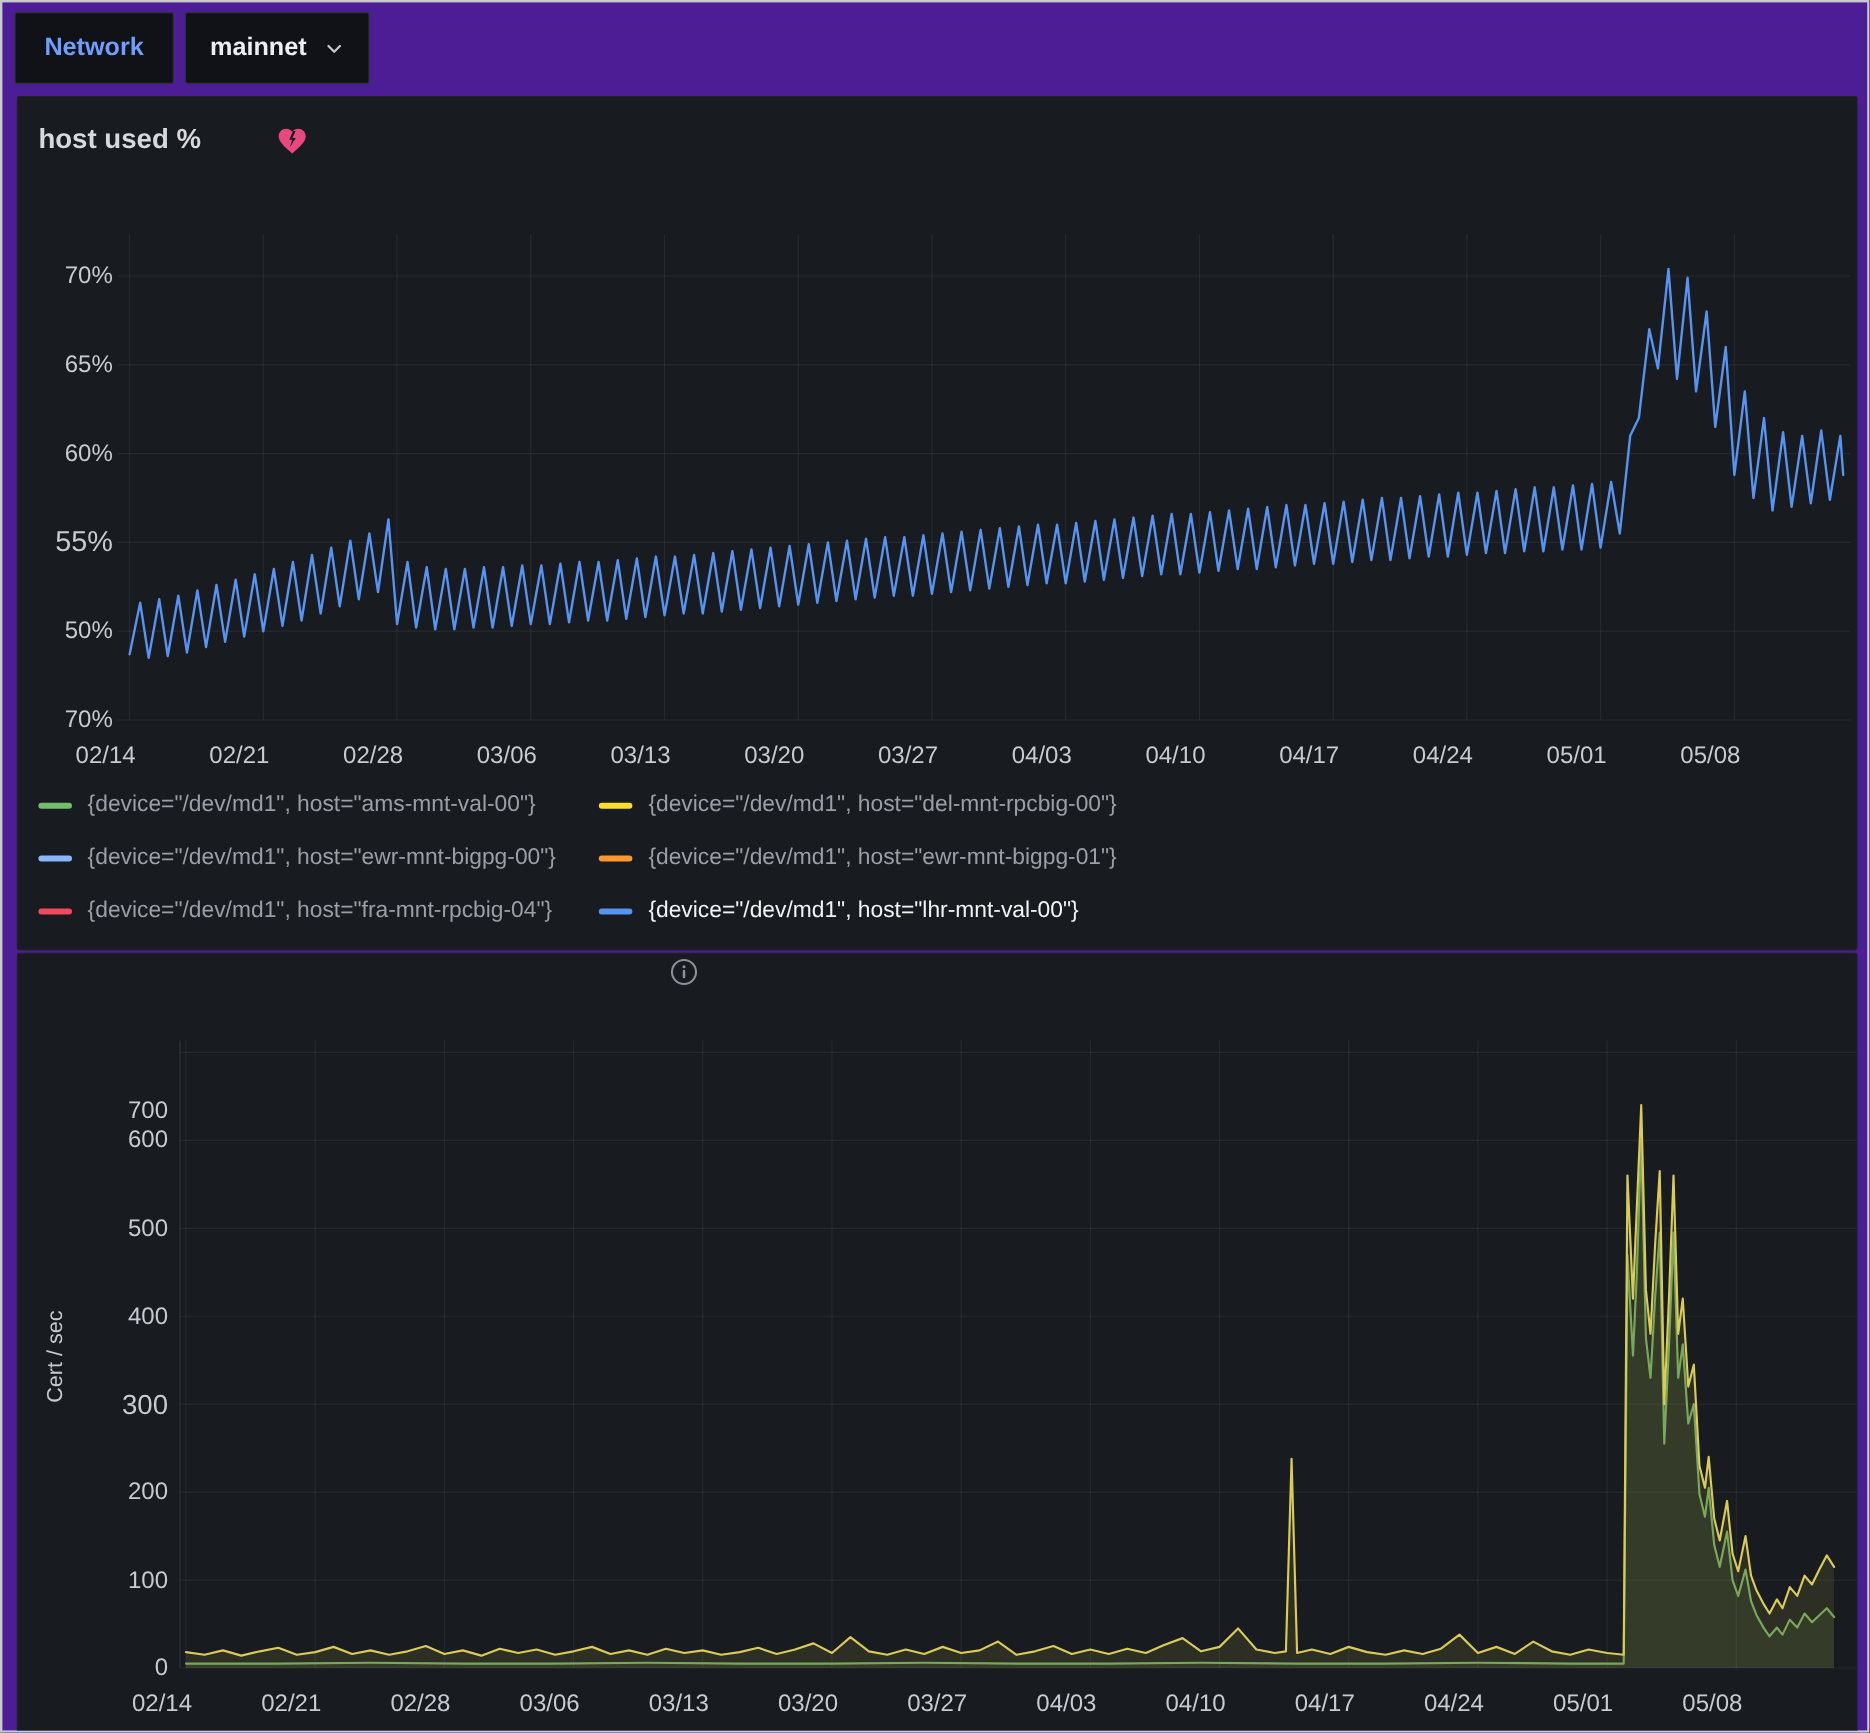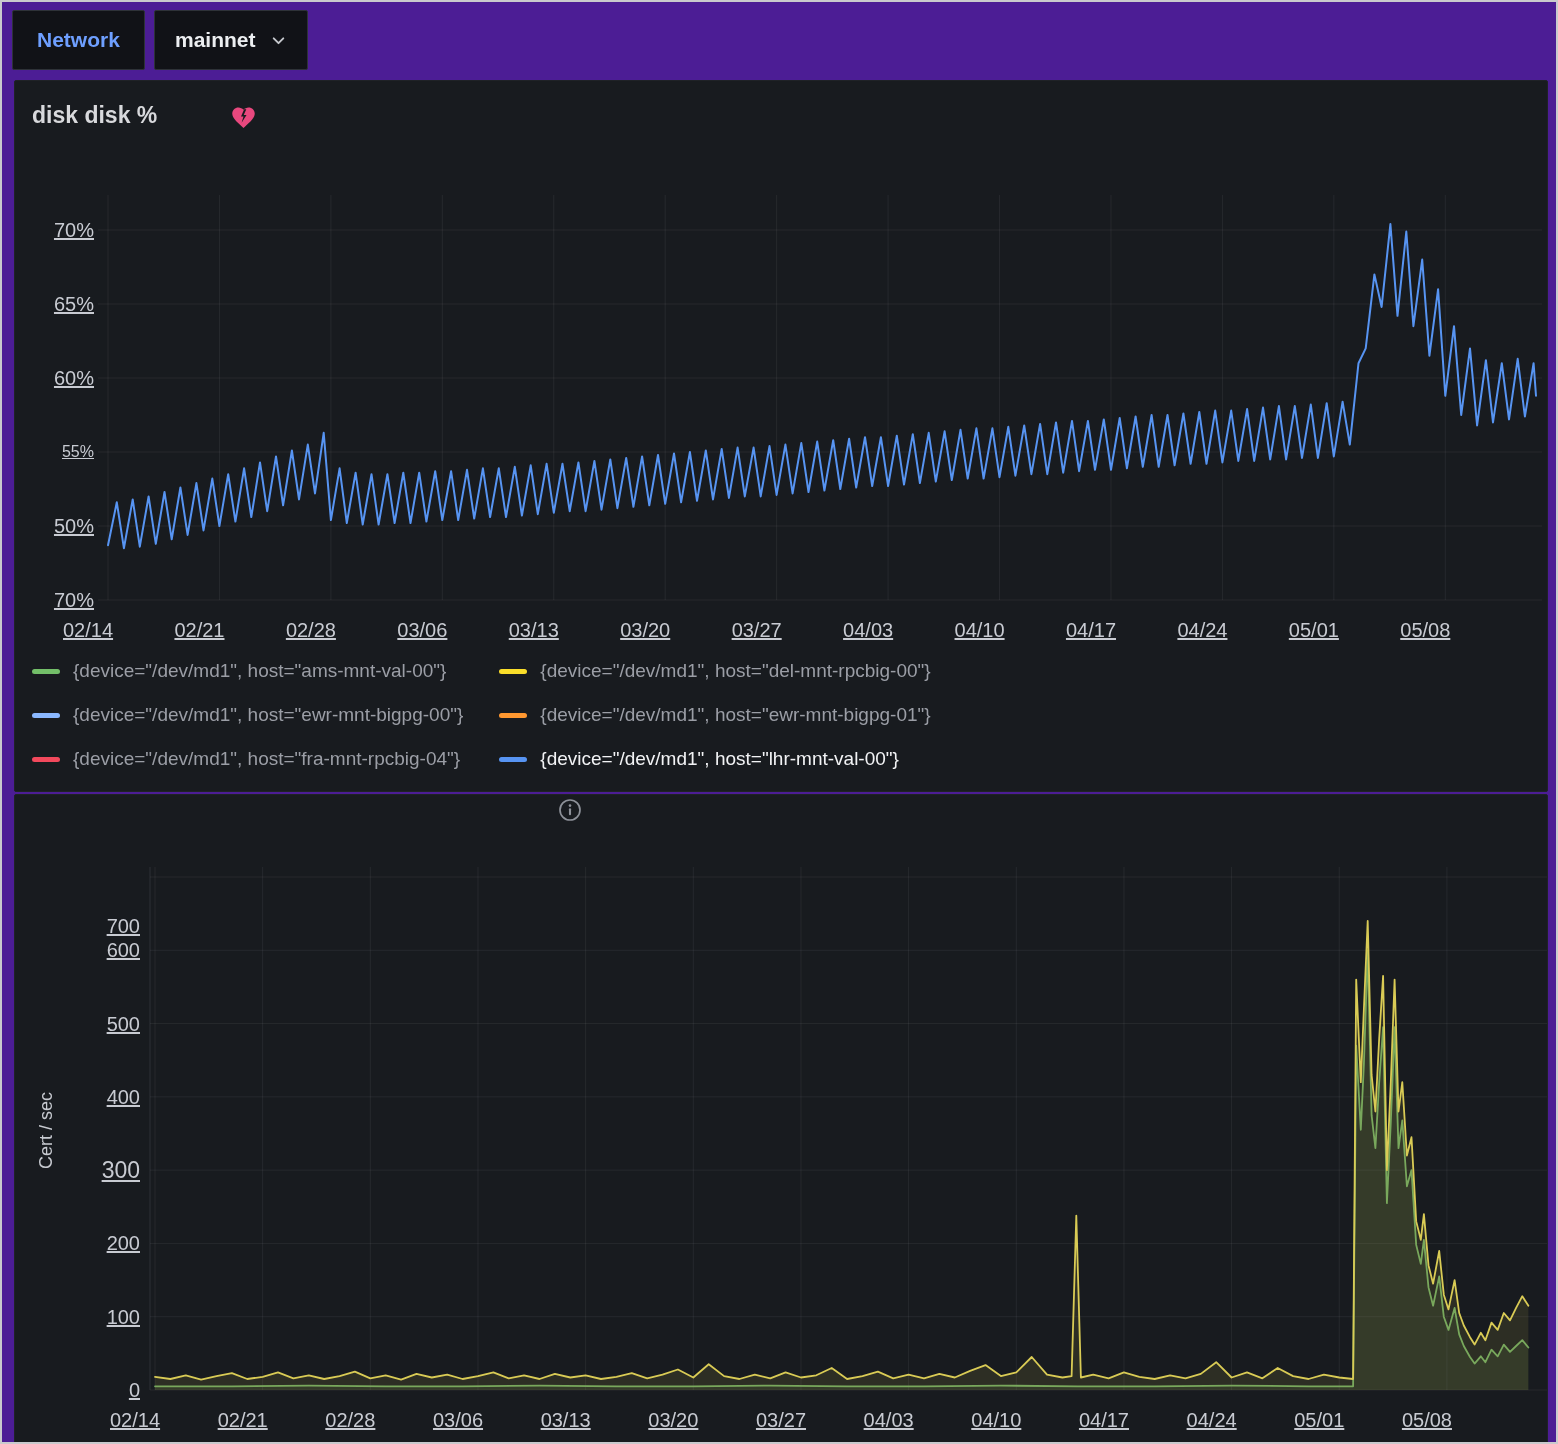--- a/index.html
+++ b/index.html
@@ -18,21 +18,21 @@
   #p1-title{position:absolute;left:30px;top:100px;font-size:23px;font-weight:700;color:#d8d9dc;cursor:pointer;}
   #p1-heart{position:absolute;left:228px;top:102px;}
   #p2-title{position:absolute;left:30px;top:794px;font-size:22px;font-weight:700;color:#b4b7bd;cursor:pointer;}
   #p2-info{position:absolute;left:556px;top:796px;}
   #p2-ylabel{position:absolute;left:-106px;top:1118px;width:300px;text-align:center;
              transform:rotate(-90deg);font-size:18px;color:#c7cad0;}
 
   #chart-layer{position:absolute;left:0;top:0;pointer-events:none;}
   .plot-hotspot{position:absolute;}
 
-  .tick{position:absolute;font-size:20px;color:#c8cbd2;line-height:24px;text-decoration:underline;}
+  .tick{position:absolute;font-size:20px;color:#c8cbd2;line-height:24px;}
   .tick.right{text-align:right;}
   .tick.center{text-align:left;}
 
   #legend{position:absolute;left:30px;top:658px;display:grid;
           grid-template-columns:max-content max-content;column-gap:36px;row-gap:22px;}
   .legend-item{display:flex;align-items:center;gap:13px;font-size:19px;color:#9b9ea6;cursor:pointer;}
   .legend-item .swatch{width:28px;height:5px;border-radius:3px;background:#888;}
   .legend-item.hl{color:#f2f3f5;}
 </style>
 </head>
@@ -97,21 +97,21 @@
       <line x1="1229.6000000000001" y1="865" x2="1229.6000000000001" y2="1388" stroke="rgba(204,204,220,0.08)" stroke-width="1"></line>
       <line x1="1337.26" y1="865" x2="1337.26" y2="1388" stroke="rgba(204,204,220,0.08)" stroke-width="1"></line>
       <line x1="1444.92" y1="865" x2="1444.92" y2="1388" stroke="rgba(204,204,220,0.08)" stroke-width="1"></line>
       <line x1="148" y1="865" x2="148" y2="1388" stroke="rgba(204,204,220,0.12)" stroke-width="1"></line>
       <path d="M153.0,1388 L153.0,1384.3 L229.9,1384.3 L306.8,1383.6 L383.7,1384.3 L460.6,1384.3 L537.5,1383.6 L614.4,1384.3 L691.3,1384.3 L768.2,1383.6 L845.1,1384.3 L922.0,1384.3 L998.9,1383.6 L1075.8,1384.3 L1152.7,1384.3 L1229.6,1383.6 L1306.5,1384.3 L1351.1,1384.3 L1354.2,1043.6 L1358.8,1127.8 L1361.9,1061.9 L1365.7,948.3 L1369.6,1113.2 L1373.4,1146.2 L1377.2,1080.2 L1381.1,1025.2 L1384.9,1201.1 L1388.8,1120.5 L1392.6,1025.2 L1396.5,1146.2 L1400.3,1118.3 L1404.9,1184.3 L1409.5,1168.1 L1414.2,1242.9 L1418.8,1261.9 L1421.9,1237.8 L1426.5,1285.4 L1431.1,1303.7 L1437.2,1274.4 L1441.8,1314.7 L1446.5,1327.9 L1452.6,1305.9 L1457.2,1332.3 L1461.8,1344.0 L1468.0,1355.0 L1472.6,1361.6 L1478.8,1354.3 L1483.4,1360.2 L1489.5,1347.7 L1495.7,1354.3 L1501.8,1342.6 L1508.0,1349.9 L1514.1,1344.0 L1520.3,1338.2 L1526.4,1345.5 L1526.4,1388 Z" fill="#6da55e" fill-opacity="0.11" stroke="none"></path>
       <polyline points="153.0,1384.3 229.9,1384.3 306.8,1383.6 383.7,1384.3 460.6,1384.3 537.5,1383.6 614.4,1384.3 691.3,1384.3 768.2,1383.6 845.1,1384.3 922.0,1384.3 998.9,1383.6 1075.8,1384.3 1152.7,1384.3 1229.6,1383.6 1306.5,1384.3 1351.1,1384.3 1354.2,1043.6 1358.8,1127.8 1361.9,1061.9 1365.7,948.3 1369.6,1113.2 1373.4,1146.2 1377.2,1080.2 1381.1,1025.2 1384.9,1201.1 1388.8,1120.5 1392.6,1025.2 1396.5,1146.2 1400.3,1118.3 1404.9,1184.3 1409.5,1168.1 1414.2,1242.9 1418.8,1261.9 1421.9,1237.8 1426.5,1285.4 1431.1,1303.7 1437.2,1274.4 1441.8,1314.7 1446.5,1327.9 1452.6,1305.9 1457.2,1332.3 1461.8,1344.0 1468.0,1355.0 1472.6,1361.6 1478.8,1354.3 1483.4,1360.2 1489.5,1347.7 1495.7,1354.3 1501.8,1342.6 1508.0,1349.9 1514.1,1344.0 1520.3,1338.2 1526.4,1345.5 " fill="none" stroke="#6da55e" stroke-width="1.8" stroke-linejoin="round" stroke-linecap="round"></polyline>
       <path d="M153.0,1388 L153.0,1374.8 L168.4,1377.0 L183.8,1373.3 L199.1,1377.7 L214.5,1374.1 L229.9,1371.1 L245.3,1377.0 L260.7,1374.8 L276.0,1370.4 L291.4,1376.3 L306.8,1373.3 L322.2,1377.0 L337.6,1374.1 L352.9,1369.7 L368.3,1376.3 L383.7,1373.3 L399.1,1377.7 L414.5,1371.9 L429.8,1375.5 L445.2,1372.6 L460.6,1377.0 L476.0,1374.1 L491.4,1370.4 L506.7,1376.3 L522.1,1373.3 L537.5,1377.0 L552.9,1371.9 L568.3,1375.5 L583.6,1373.3 L599.0,1377.0 L614.4,1374.8 L629.8,1371.1 L645.2,1376.3 L660.5,1372.6 L675.9,1367.5 L691.3,1375.5 L706.7,1362.3 L722.1,1374.1 L737.4,1377.0 L752.8,1372.6 L768.2,1376.3 L783.6,1370.4 L799.0,1375.5 L814.3,1373.3 L829.7,1366.0 L845.1,1377.0 L860.5,1374.1 L875.9,1369.7 L891.2,1376.3 L906.6,1372.6 L922.0,1376.3 L937.4,1371.9 L952.8,1375.5 L968.1,1368.9 L983.5,1363.1 L998.9,1374.1 L1014.3,1370.4 L1029.7,1355.0 L1045.0,1372.6 L1060.4,1375.5 L1069.6,1374.1 L1074.3,1213.6 L1078.9,1375.5 L1091.2,1372.6 L1106.6,1376.3 L1121.9,1370.4 L1137.3,1374.8 L1152.7,1377.0 L1168.1,1373.3 L1183.5,1376.3 L1198.8,1371.9 L1214.2,1360.2 L1229.6,1375.5 L1245.0,1370.4 L1260.4,1376.3 L1275.7,1366.0 L1291.1,1374.1 L1306.5,1377.0 L1321.9,1372.6 L1337.3,1375.5 L1351.1,1377.0 L1354.2,977.6 L1358.8,1080.2 L1361.9,1006.9 L1365.7,919.0 L1369.6,1072.9 L1373.4,1109.5 L1377.2,1036.2 L1381.1,973.9 L1384.9,1168.1 L1388.8,1080.2 L1392.6,977.6 L1396.5,1109.5 L1400.3,1080.2 L1404.9,1153.5 L1409.5,1135.2 L1414.2,1219.4 L1418.8,1237.8 L1421.9,1212.1 L1426.5,1263.4 L1431.1,1281.7 L1437.2,1248.8 L1441.8,1292.7 L1446.5,1307.4 L1452.6,1278.1 L1457.2,1311.0 L1461.8,1323.5 L1468.0,1335.2 L1472.6,1342.6 L1478.8,1330.8 L1483.4,1338.2 L1489.5,1320.6 L1495.7,1327.9 L1501.8,1311.0 L1508.0,1318.4 L1514.1,1305.9 L1520.3,1294.2 L1526.4,1303.7 L1526.4,1388 Z" fill="#d9cb55" fill-opacity="0.11" stroke="none"></path>
       <polyline points="153.0,1374.8 168.4,1377.0 183.8,1373.3 199.1,1377.7 214.5,1374.1 229.9,1371.1 245.3,1377.0 260.7,1374.8 276.0,1370.4 291.4,1376.3 306.8,1373.3 322.2,1377.0 337.6,1374.1 352.9,1369.7 368.3,1376.3 383.7,1373.3 399.1,1377.7 414.5,1371.9 429.8,1375.5 445.2,1372.6 460.6,1377.0 476.0,1374.1 491.4,1370.4 506.7,1376.3 522.1,1373.3 537.5,1377.0 552.9,1371.9 568.3,1375.5 583.6,1373.3 599.0,1377.0 614.4,1374.8 629.8,1371.1 645.2,1376.3 660.5,1372.6 675.9,1367.5 691.3,1375.5 706.7,1362.3 722.1,1374.1 737.4,1377.0 752.8,1372.6 768.2,1376.3 783.6,1370.4 799.0,1375.5 814.3,1373.3 829.7,1366.0 845.1,1377.0 860.5,1374.1 875.9,1369.7 891.2,1376.3 906.6,1372.6 922.0,1376.3 937.4,1371.9 952.8,1375.5 968.1,1368.9 983.5,1363.1 998.9,1374.1 1014.3,1370.4 1029.7,1355.0 1045.0,1372.6 1060.4,1375.5 1069.6,1374.1 1074.3,1213.6 1078.9,1375.5 1091.2,1372.6 1106.6,1376.3 1121.9,1370.4 1137.3,1374.8 1152.7,1377.0 1168.1,1373.3 1183.5,1376.3 1198.8,1371.9 1214.2,1360.2 1229.6,1375.5 1245.0,1370.4 1260.4,1376.3 1275.7,1366.0 1291.1,1374.1 1306.5,1377.0 1321.9,1372.6 1337.3,1375.5 1351.1,1377.0 1354.2,977.6 1358.8,1080.2 1361.9,1006.9 1365.7,919.0 1369.6,1072.9 1373.4,1109.5 1377.2,1036.2 1381.1,973.9 1384.9,1168.1 1388.8,1080.2 1392.6,977.6 1396.5,1109.5 1400.3,1080.2 1404.9,1153.5 1409.5,1135.2 1414.2,1219.4 1418.8,1237.8 1421.9,1212.1 1426.5,1263.4 1431.1,1281.7 1437.2,1248.8 1441.8,1292.7 1446.5,1307.4 1452.6,1278.1 1457.2,1311.0 1461.8,1323.5 1468.0,1335.2 1472.6,1342.6 1478.8,1330.8 1483.4,1338.2 1489.5,1320.6 1495.7,1327.9 1501.8,1311.0 1508.0,1318.4 1514.1,1305.9 1520.3,1294.2 1526.4,1303.7 " fill="none" stroke="#d9cb55" stroke-width="1.8" stroke-linejoin="round" stroke-linecap="round"></polyline>
     </svg>
 
-  <div id="p1-title">disk disk %</div>
+  <div id="p1-title">host used %</div>
   <span id="p1-heart">
     <svg width="27" height="27" viewBox="0 0 24 24">
       <path fill="#e8487e" d="M12 21.35l-1.45-1.32C5.4 15.36 2 12.28 2 8.5 2 5.42 4.42 3 7.5 3c1.74 0 3.41.81 4.5 2.09C13.09 3.81 14.76 3 16.5 3 19.58 3 22 5.42 22 8.5c0 3.78-3.4 6.86-8.55 11.54L12 21.35z"></path>
       <polygon fill="#181b1f" points="12.6,4.6 9.8,11 12,11 10.3,16.6 14.7,9.7 12.2,9.7 14.5,4.6"></polygon>
     </svg>
   </span>
 
   <div id="legend">
     <div class="legend-item">
       <span class="swatch" style="background: rgb(115, 191, 105);"></span>
@@ -147,21 +147,21 @@
     </svg>
   </span>
   <div id="p2-ylabel">Cert / sec</div>
 
   <div class="plot-hotspot" style="left:96px;top:193px;width:1444px;height:420px;"></div>
   <div class="plot-hotspot" style="left:148px;top:865px;width:1397px;height:523px;"></div>
 
   <div id="labels-layer">
       <div class="tick right" style="left: 22px; top: 586px; width: 70px; font-size: 20px;">70%</div>
       <div class="tick right" style="left: 22px; top: 512px; width: 70px; font-size: 20px;">50%</div>
-      <div class="tick right" style="left: 22px; top: 438px; width: 70px; font-size: 16px; text-align: right;">55%</div>
+      <div class="tick right" style="left: 22px; top: 438px; width: 70px; font-size: 24px; text-align: right;">55%</div>
       <div class="tick right" style="left: 22px; top: 364px; width: 70px; font-size: 20px;">60%</div>
       <div class="tick right" style="left: 22px; top: 290px; width: 70px; font-size: 20px;">65%</div>
       <div class="tick right" style="left: 22px; top: 216px; width: 70px; font-size: 20px;">70%</div>
       <div class="tick center" style="left: 61px; top: 616px; width: 90px; font-size: 20px;">02/14</div>
       <div class="tick center" style="left: 172.44px; top: 616px; width: 90px; font-size: 20px;">02/21</div>
       <div class="tick center" style="left: 283.88px; top: 616px; width: 90px; font-size: 20px;">02/28</div>
       <div class="tick center" style="left: 395.32px; top: 616px; width: 90px; font-size: 20px;">03/06</div>
       <div class="tick center" style="left: 506.76px; top: 616px; width: 90px; font-size: 20px;">03/13</div>
       <div class="tick center" style="left: 618.2px; top: 616px; width: 90px; font-size: 20px;">03/20</div>
       <div class="tick center" style="left: 729.64px; top: 616px; width: 90px; font-size: 20px;">03/27</div>

